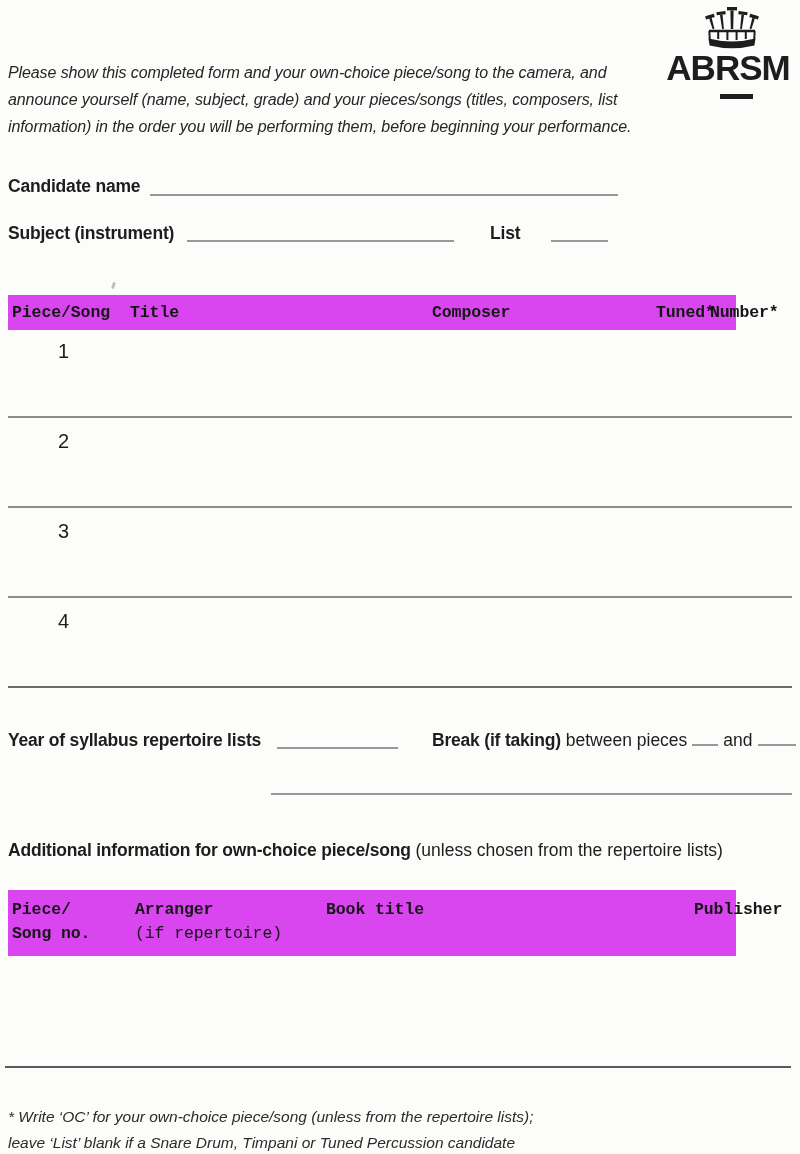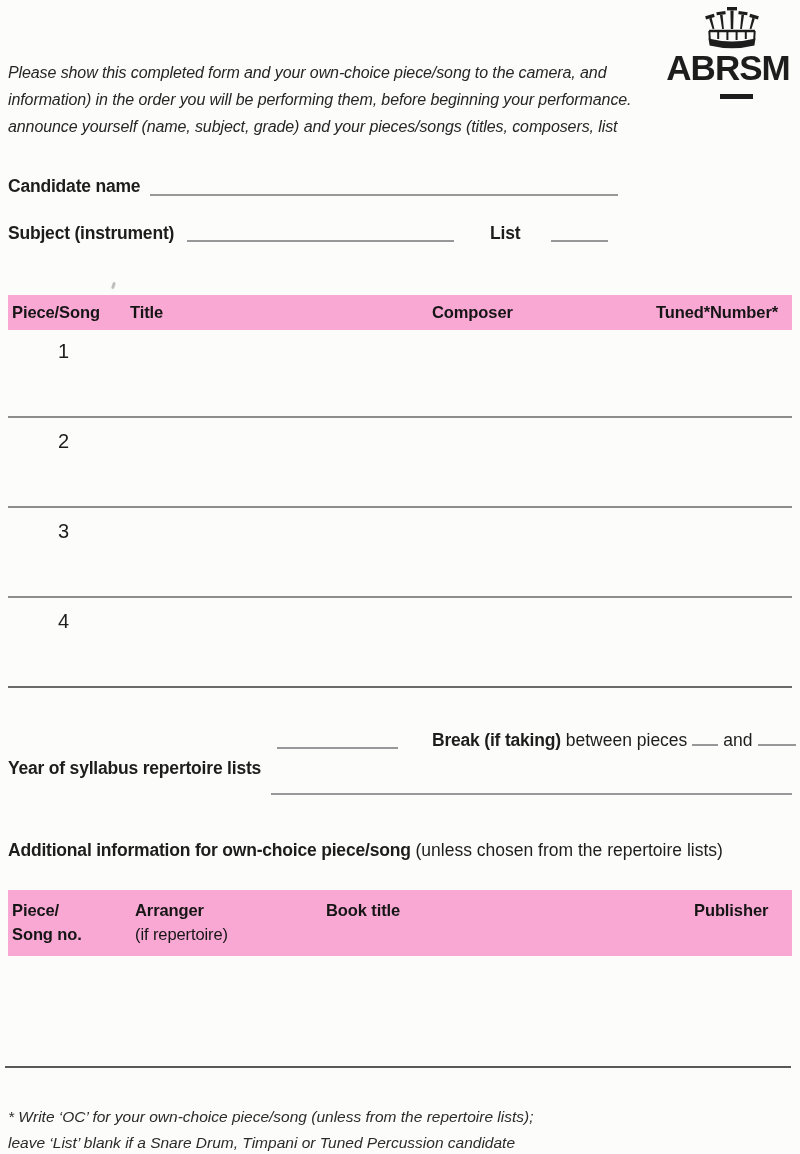--- a/index.html
+++ b/index.html
@@ -25,32 +25,32 @@
   .lbl { font-size:17.5px; font-weight:600; letter-spacing:-0.2px; }
   .write-line { border-bottom:2px solid #98989a; height:20px; }
 
   .cand-lbl { left:8px; top:176px; }
   .cand-line { left:150px; top:176px; width:468px; }
   .subj-lbl { left:8px; top:223px; }
   .subj-line { left:187px; top:222px; width:267px; }
   .grade-lbl { left:490px; top:223px; }
   .grade-line { left:551px; top:222px; width:57px; }
 
-  .tbl-bar { background:#f9a8d4; left:8px; width:784px; }
+  .tbl-bar { background:#d946ef; left:8px; width:728px;font-family:Liberation Mono, monospace; }
   .bar1 { top:295px; height:35px; }
   .bar-cell { position:absolute; font-size:16.5px; font-weight:600; line-height:35px;
               color:#151515; letter-spacing:-0.1px; white-space:nowrap; }
   .c-piece { left:4px; } .c-title { left:122px; } .c-comp { left:424px; }
   .c-list { left:648px; } .c-num { left:702px; }
 
   .piece-row { left:8px; width:784px; height:88px; border-bottom:2px solid #8d8d8b; }
   .piece-row.last { border-bottom:2px solid #6b6b69; }
   .row-num { position:absolute; left:50px; top:10px; font-size:20px; font-weight:500; }
 
-  .year-lbl { left:8px; top:758px; }
+  .year-lbl { left:8px; top:730px; }
   .year-line { left:277px; top:729px; width:121px; }
   .break-group { left:432px; top:730px; font-size:17.5px; white-space:nowrap; }
   .break-bold { font-weight:600; letter-spacing:-0.2px; }
   .break-rest { font-weight:400; }
   .mini-line { display:inline-block; height:15px; border-bottom:2px solid #98989a;
                vertical-align:baseline; margin:0 5px; }
   .mini-a { width:26px; } .mini-b { width:38px; margin-right:0; }
 
   .rel-lbl { left:8px; top:776px; }
   .rel-line { left:271px; top:775px; width:521px; }
@@ -116,22 +116,22 @@
 
     <path d="M16.2 27 V34 M25.4 27 V35 M34.6 27 V35 M43.8 27 V34" stroke="#1d1d1d" stroke-width="2"></path>
 
     <path d="M6.5 33.5 Q30 39.5 53.5 33.5 L52.4 40.5 Q30 46 7.6 40.5 Z" fill="#1d1d1d"></path>
   </svg>
   <div class="abs logo-brand">ABRSM</div>
   <div class="abs logo-dash"></div>
 
   <div class="abs intro">
     <div>Please show this completed form and your own-choice piece/song to the camera, and</div>
+    <div>announce yourself (name, subject, grade) and your pieces/songs (titles, composers, list</div>
     <div>information) in the order you will be performing them, before beginning your performance.</div>
-    <div>announce yourself (name, subject, grade) and your pieces/songs (titles, composers, list</div>
   </div>
 
   <div class="abs lbl cand-lbl">Candidate name</div>
   <div class="abs write-line cand-line"></div>
 
   <div class="abs lbl subj-lbl">Subject (instrument)</div>
   <div class="abs write-line subj-line"></div>
   <div class="abs lbl grade-lbl">List</div>
   <div class="abs write-line grade-line"></div>
 

